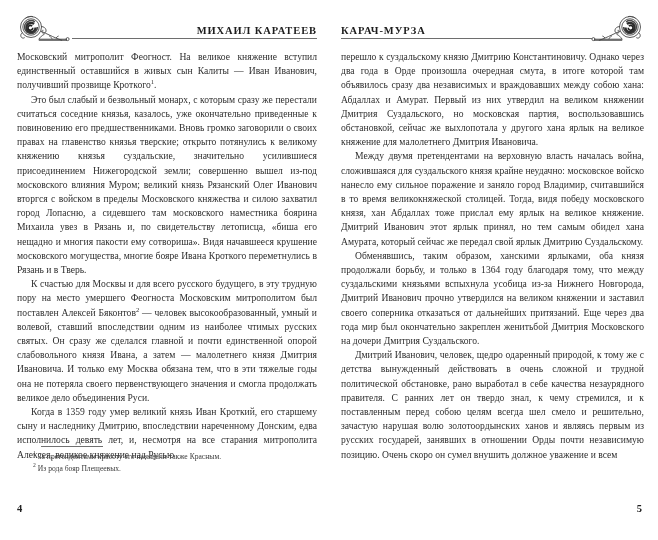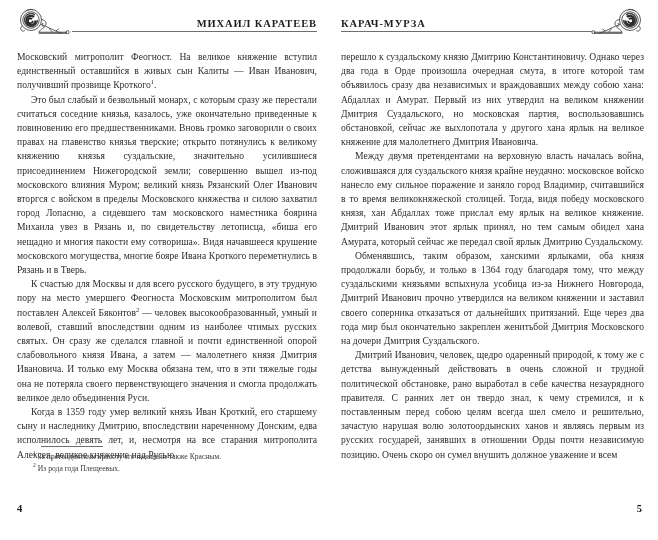--- a/index.html
+++ b/index.html
@@ -32,21 +32,21 @@
   }
 
   .page-left  { padding: 0 12px 0 17px; }
   .page-right { padding: 0 14px 0 12px; }
 
   
   .runhead {
     position: relative;
     height: 50px;
     display: flex;
-    align-items: flex-start;
+    align-items: center;
     text-decoration: underline;
   }
   .runhead-left  { justify-content: flex-start; }
   .runhead-right { justify-content: flex-start; }
 
   .rh-inner {
     position: relative;
     width: 100%;
     height: 36px;
   }
@@ -186,21 +186,21 @@
       <p>Это был слабый и безвольный монарх, с которым сразу же перестали считаться соседние князья, казалось, уже окончательно приведенные к повиновению его предшественниками. Вновь громко заговорили о своих правах на главенство князья тверские; открыто потянулись к великому княжению князья суздальские, значительно усилившиеся присоединением Нижегородской земли; совершенно вышел из-под московского влияния Муром; великий князь Рязанский Олег Иванович вторгся с войском в пределы Московского княжества и силою захватил город Лопасню, а сидевшего там московского наместника боярина Михаила увез в Рязань и, по свидетельству летописца, «биша его нещадно и многия пакости ему сотвориша». Видя начавшееся крушение московского могущества, многие бояре Ивана Кроткого переметнулись в Рязань и в Тверь.</p>
 
       <p><span>К счастью для Москвы и для всего русского будущего, в эту трудную пору на место умершего Феогноста Московским митрополитом был поставлен Алексей Бяконтов</span><sup>2</sup><span> — человек высокообразованный, умный и волевой, ставший впоследствии одним из наиболее чтимых русских святых. Он сразу же сделался главной и почти единственной опорой слабовольного князя Ивана, а затем — малолетнего князя Дмитрия Ивановича. И только ему Москва обязана тем, что в эти тяжелые годы она не потеряла своего первенствующего значения и смогла продолжать великое дело объединения Руси.</span></p>
 
       <p>Когда в 1359 году умер великий князь Иван Кроткий, его старшему сыну и наследнику Дмитрию, впоследствии нареченному Донским, едва исполнилось девять лет, и, несмотря на все старания митрополита Алексея, великое княжение над Русью</p>
     </div>
 
     <div class="footnotes">
       <div class="fn-rule"></div>
       <div class="fn-item"><span class="fn-num">1</span><span>За претендентами красоту его называли также Красным.</span></div>
-      <div class="fn-item"><span class="fn-num">2</span><span>Из рода года Плещеевых.</span></div>
+      <div class="fn-item"><span class="fn-num">2</span><span>Из рода бояр Плещеевых.</span></div>
     </div>
 
     <div class="folio">4</div>
   </div>
 
   <div class="page page-right">
 
     <div class="runhead runhead-right">
       <div class="rh-inner">
         <div class="rh-orn">

